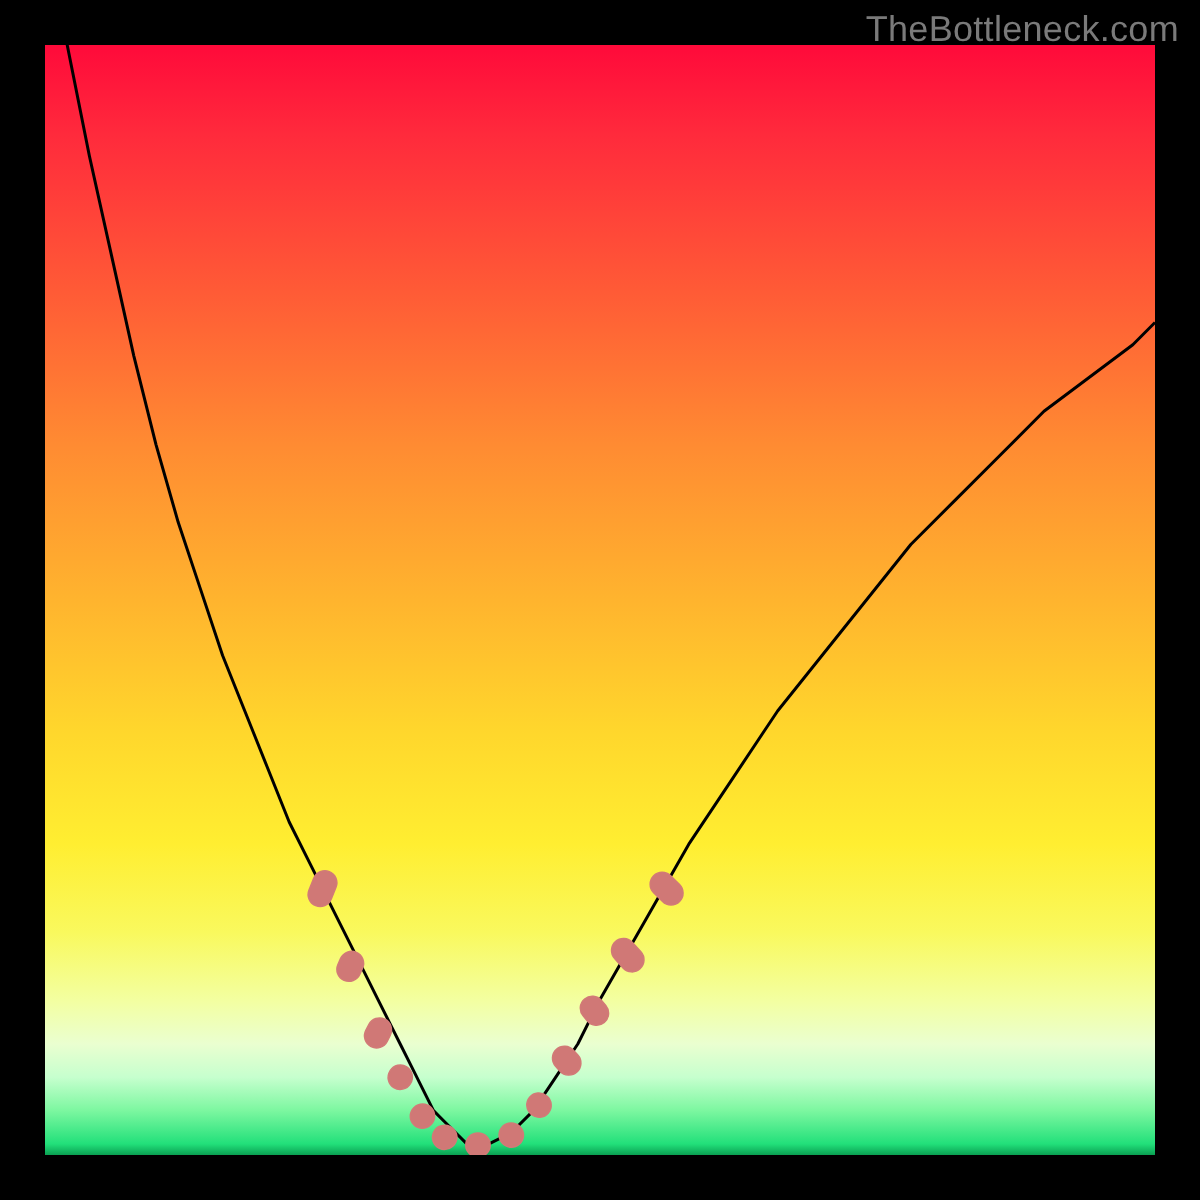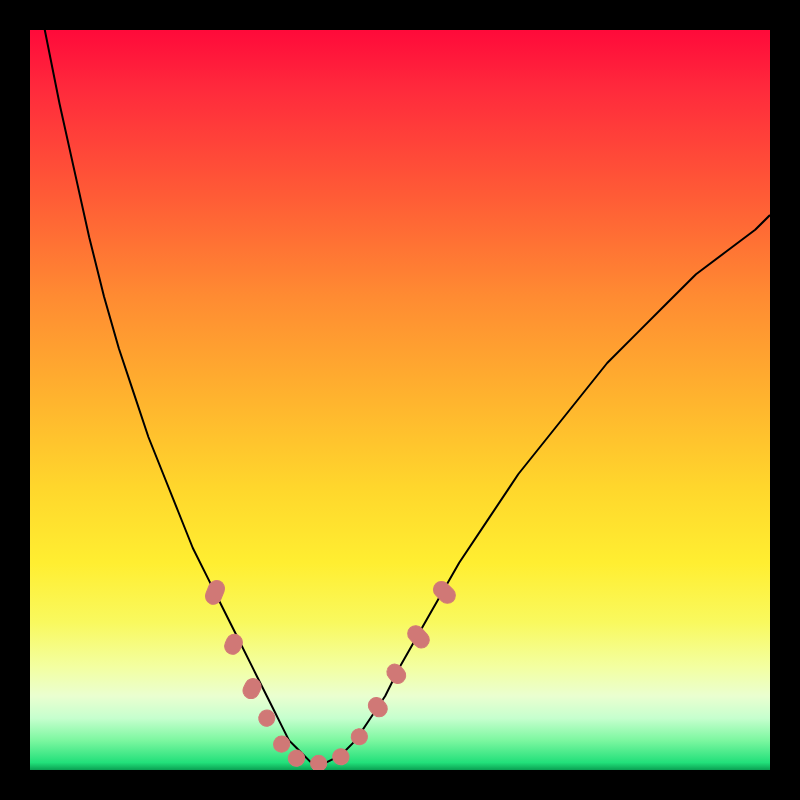--- a/index.html
+++ b/index.html
@@ -19,20 +19,21 @@
  #eaffd0 90%,
  #c6ffce 93%,
  #7cf7a0 96%,
  #22e07a 99%,
  #0aa052 100%)}
 svg{position:absolute;inset:0}
 </style>
 </head>
 <body>
 <div class="wrap">
+ <div class="watermark">TheBottleneck.com</div>
  <div class="plot">
   <div class="bg-grad"></div>
   <svg viewBox="0 0 740 740" preserveAspectRatio="none">
    <path id="curve" fill="none" stroke="#000000" stroke-width="2" stroke-linejoin="round" d="M 0.0 -74.0 L 14.8 0.0 L 29.6 74.0 L 44.4 140.6 L 59.2 207.2 L 74.0 266.4 L 88.8 318.2 L 103.6 362.6 L 118.4 407.0 L 133.2 444.0 L 148.0 481.0 L 162.8 518.0 L 177.6 547.6 L 192.4 577.2 L 207.2 606.8 L 222.0 636.4 L 229.4 651.2 L 236.8 666.0 L 244.2 680.8 L 251.6 695.6 L 259.0 710.4 L 266.4 717.8 L 273.8 725.2 L 281.2 732.6 L 296.0 732.6 L 310.8 725.2 L 325.6 710.4 L 340.4 688.2 L 355.2 666.0 L 370.0 636.4 L 399.6 584.6 L 429.2 532.8 L 458.8 488.4 L 488.4 444.0 L 518.0 407.0 L 547.6 370.0 L 577.2 333.0 L 606.8 303.4 L 636.4 273.8 L 666.0 244.2 L 695.6 222.0 L 725.2 199.8 L 740.0 185.0"></path>
    <g id="dots" fill="#d27a77" stroke="#d27a77">
           <rect x="172.8" y="554.4" width="24.4" height="16.0" rx="8" ry="8" fill="#d07876" transform="rotate(-68 185.0 562.4)"></rect>
           <rect x="193.3" y="606.2" width="20.4" height="16.0" rx="8" ry="8" fill="#d07876" transform="rotate(-66 203.5 614.2)"></rect>
           <rect x="211.8" y="650.6" width="20.4" height="16.0" rx="8" ry="8" fill="#d07876" transform="rotate(-63 222.0 658.6)"></rect>
           <rect x="228.7" y="680.2" width="16.3" height="16.0" rx="8" ry="8" fill="#d07876" transform="rotate(-58 236.8 688.2)"></rect>
           <rect x="243.5" y="706.1" width="16.3" height="16.0" rx="8" ry="8" fill="#d07876" transform="rotate(-45 251.6 714.1)"></rect>

